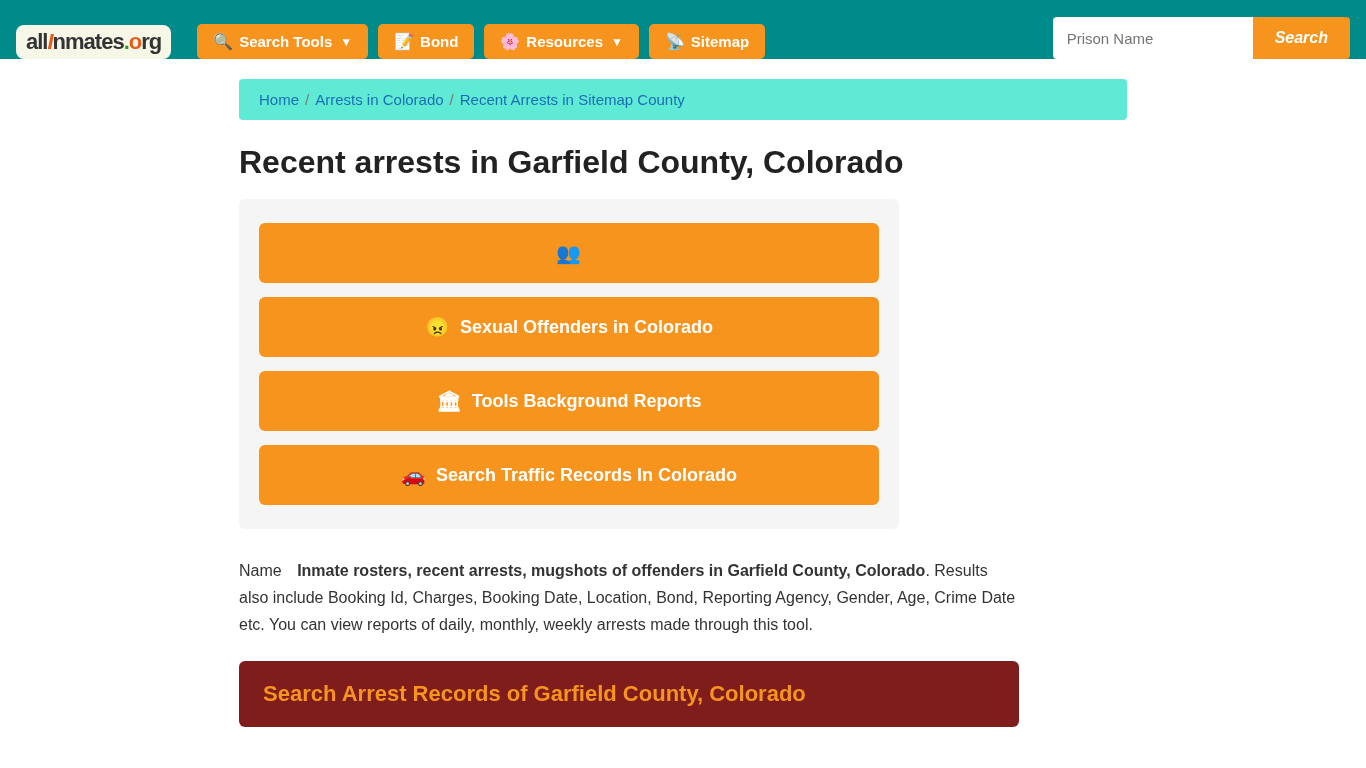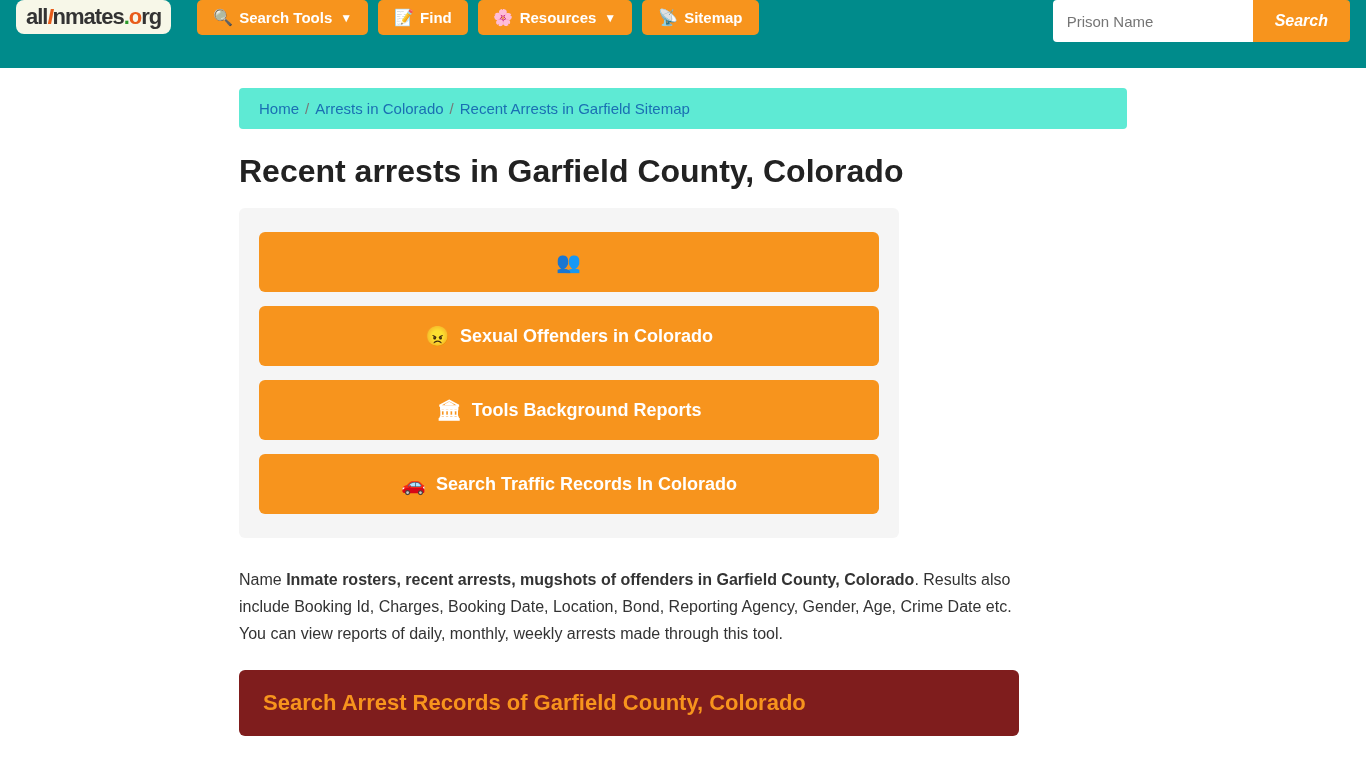--- a/index.html
+++ b/index.html
@@ -2,23 +2,23 @@
 <html><head>
   <meta charset="utf-8">
   <style>
     * { margin: 0; padding: 0; box-sizing: border-box; }
     body { font-family: Arial, sans-serif; background: #fff; font-size: 16px; color: #333; }
 
     
     .navbar {
       background-color: #008b8b;
       display: flex;
-      align-items: flex-start;
+      align-items: flex-end;
       padding: 0 16px;
-      height: 68px;
+      height: 59px;
       gap: 10px;
     }
     .logo-wrap {
       display: flex;
       align-items: center;
       margin-right: 16px;
     }
     .logo-box {
       background: #f7f7e8;
       border-radius: 8px;
@@ -145,21 +145,21 @@
     .orange-btn .btn-icon { font-size: 20px; }
 
     
     .description {
       font-size: 16px;
       line-height: 1.7;
       color: #333;
       margin-bottom: 22px;
       max-width: 780px;
     }
-    .description strong { font-weight: bold; }
+    .description strong { font-weight: bold; margin-left: 11px; }
 
     
     .search-section {
       background: #7f1d1d;
       border-radius: 6px;
       padding: 20px 24px;
       max-width: 780px;
     }
     .search-section-title {
       color: #f7941d;
@@ -180,21 +180,21 @@
   </div>
 
   <button class="nav-btn">
     <span class="icon">🔍</span>
     <span>Search Tools</span>
     <span class="arrow">▼</span>
   </button>
 
   <button class="nav-btn">
     <span class="icon">📝</span>
-    <span>Find</span>
+    <span>Bond</span>
   </button>
 
   <button class="nav-btn">
     <span class="icon">🌸</span>
     <span>Resources</span>
     <span class="arrow">▼</span>
   </button>
 
   <button class="nav-btn">
     <span class="icon">📡</span>
@@ -215,21 +215,21 @@
 
   <div class="breadcrumb">
     <a class="bc-link" href="#">
       <span>Home</span>
     </a>
     <span class="bc-sep">/</span>
     <a class="bc-link" href="#">
       <span>Arrests in Colorado</span>
     </a>
     <span class="bc-sep">/</span>
-    <span class="bc-current">Recent Arrests in Garfield Sitemap</span>
+    <span class="bc-current">Recent Arrests in Sitemap County</span>
   </div>
 
   <h1 class="page-title">Recent arrests in Garfield County, Colorado</h1>
 
   <div class="btn-panel">
 
     <button class="orange-btn">
       <span class="btn-icon">👥</span>
     </button>
 

